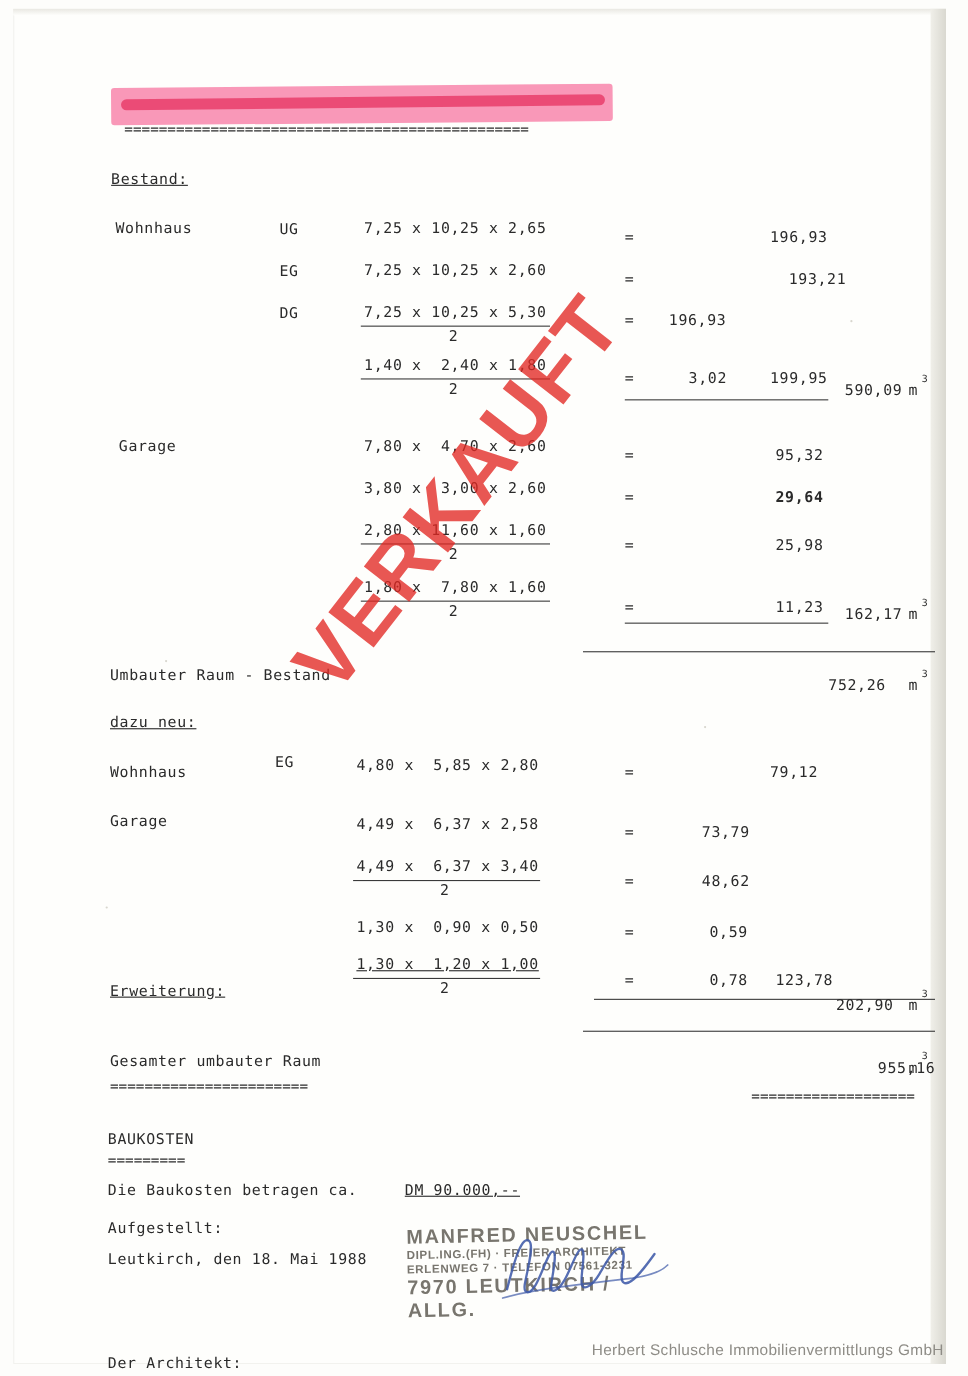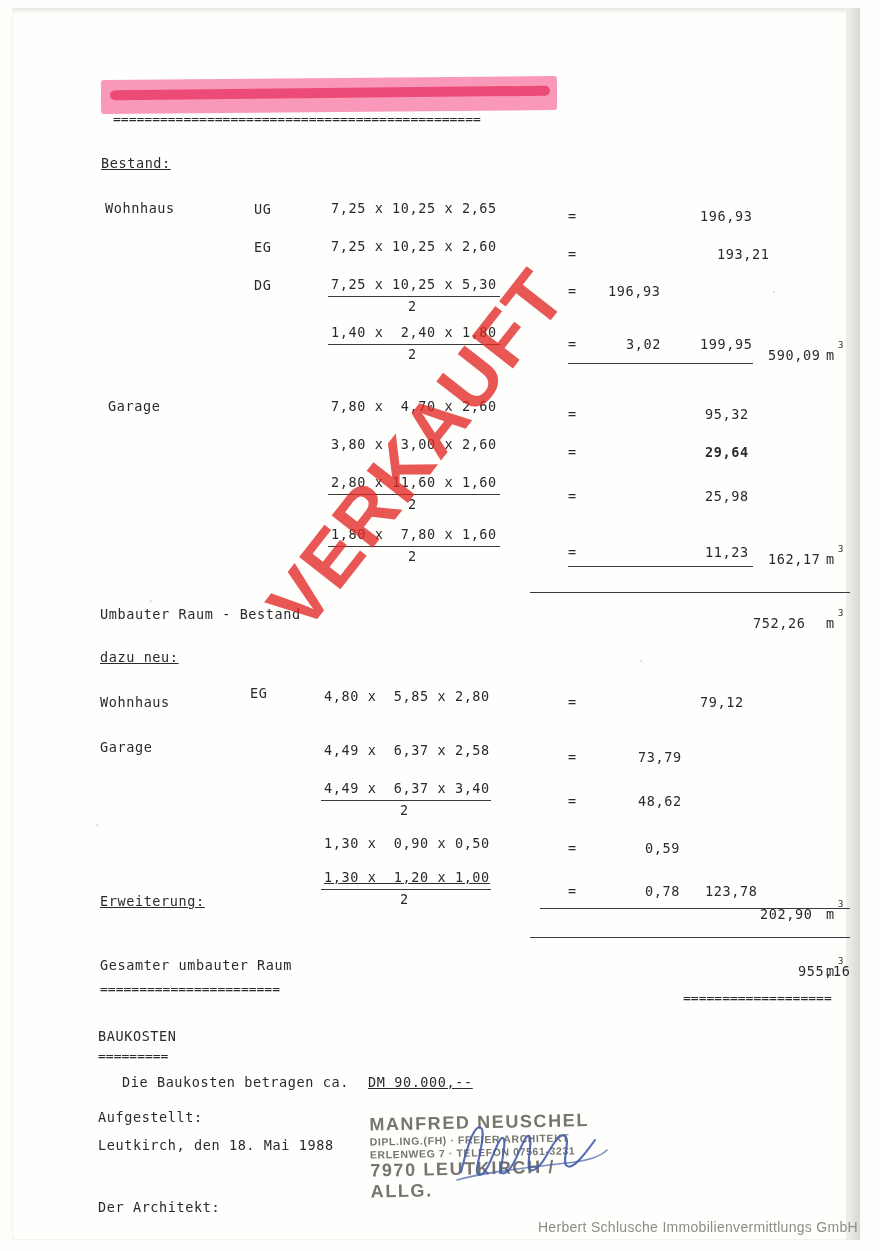--- a/index.html
+++ b/index.html
@@ -295,26 +295,26 @@
     <div class="t" style="left:100px; top:957px;">Gesamter umbauter Raum</div>
     <div class="t" style="left:100px; top:981px; font-size:13px; letter-spacing:0px;">=======================</div>
     <div class="t" style="left:760px; top:963px;margin-left:38px;">955,16</div>
     <div class="t" style="left:826px; top:963px;">m</div>
     <div class="t" style="left:838px; top:956px; font-size:9px;">3</div>
     <div class="t" style="left:683px; top:990px; font-size:13px; letter-spacing:0px;">===================</div>
 
     <div class="t" style="left:98px; top:1028px;">BAUKOSTEN</div>
     <div class="t" style="left:98px; top:1048px; font-size:13px; letter-spacing:0px;">=========</div>
 
-    <div class="t" style="left:98px; top:1074px;margin-left:24px;">Die Baukosten betragen ca. </div>
+    <div class="t" style="left:98px; top:1074px;">Die Baukosten betragen ca. </div>
     <div class="t ul" style="left:368px; top:1074px;">DM 90.000,--</div>
 
     <div class="t" style="left:98px; top:1109px;">Aufgestellt:</div>
     <div class="t" style="left:98px; top:1137px;">Leutkirch, den 18. Mai 1988</div>
-    <div class="t" style="left:98px; top:1199px;">Der Architekt:</div>
+    <div class="t" style="left:98px; top:1232px;">Der Architekt:</div>
 
     <div class="archstamp">
       <div class="l1">MANFRED NEUSCHEL</div>
       <div class="l2">DIPL.ING.(FH) · FREIER ARCHITEKT</div>
       <div class="l3">ERLENWEG 7 · TELEFON 07561-3231</div>
       <div class="l4">7970 LEUTKIRCH / ALLG.</div>
     </div>
 
     <svg class="signature" viewBox="0 0 170 80">
       <path d="M6,62 C14,30 20,14 26,18 C31,22 24,46 22,58 C21,66 26,68 32,58 C38,48 44,26 48,28 C52,30 46,54 46,60 C46,66 52,64 58,54 C64,44 70,24 74,26 C78,28 72,52 74,58 C76,64 84,58 90,48 C96,38 104,22 110,26 C116,30 106,52 112,56 C118,60 130,44 140,30" fill="none" stroke="#3f5aa8" stroke-width="2.1" stroke-linecap="round" opacity="0.88"></path>

